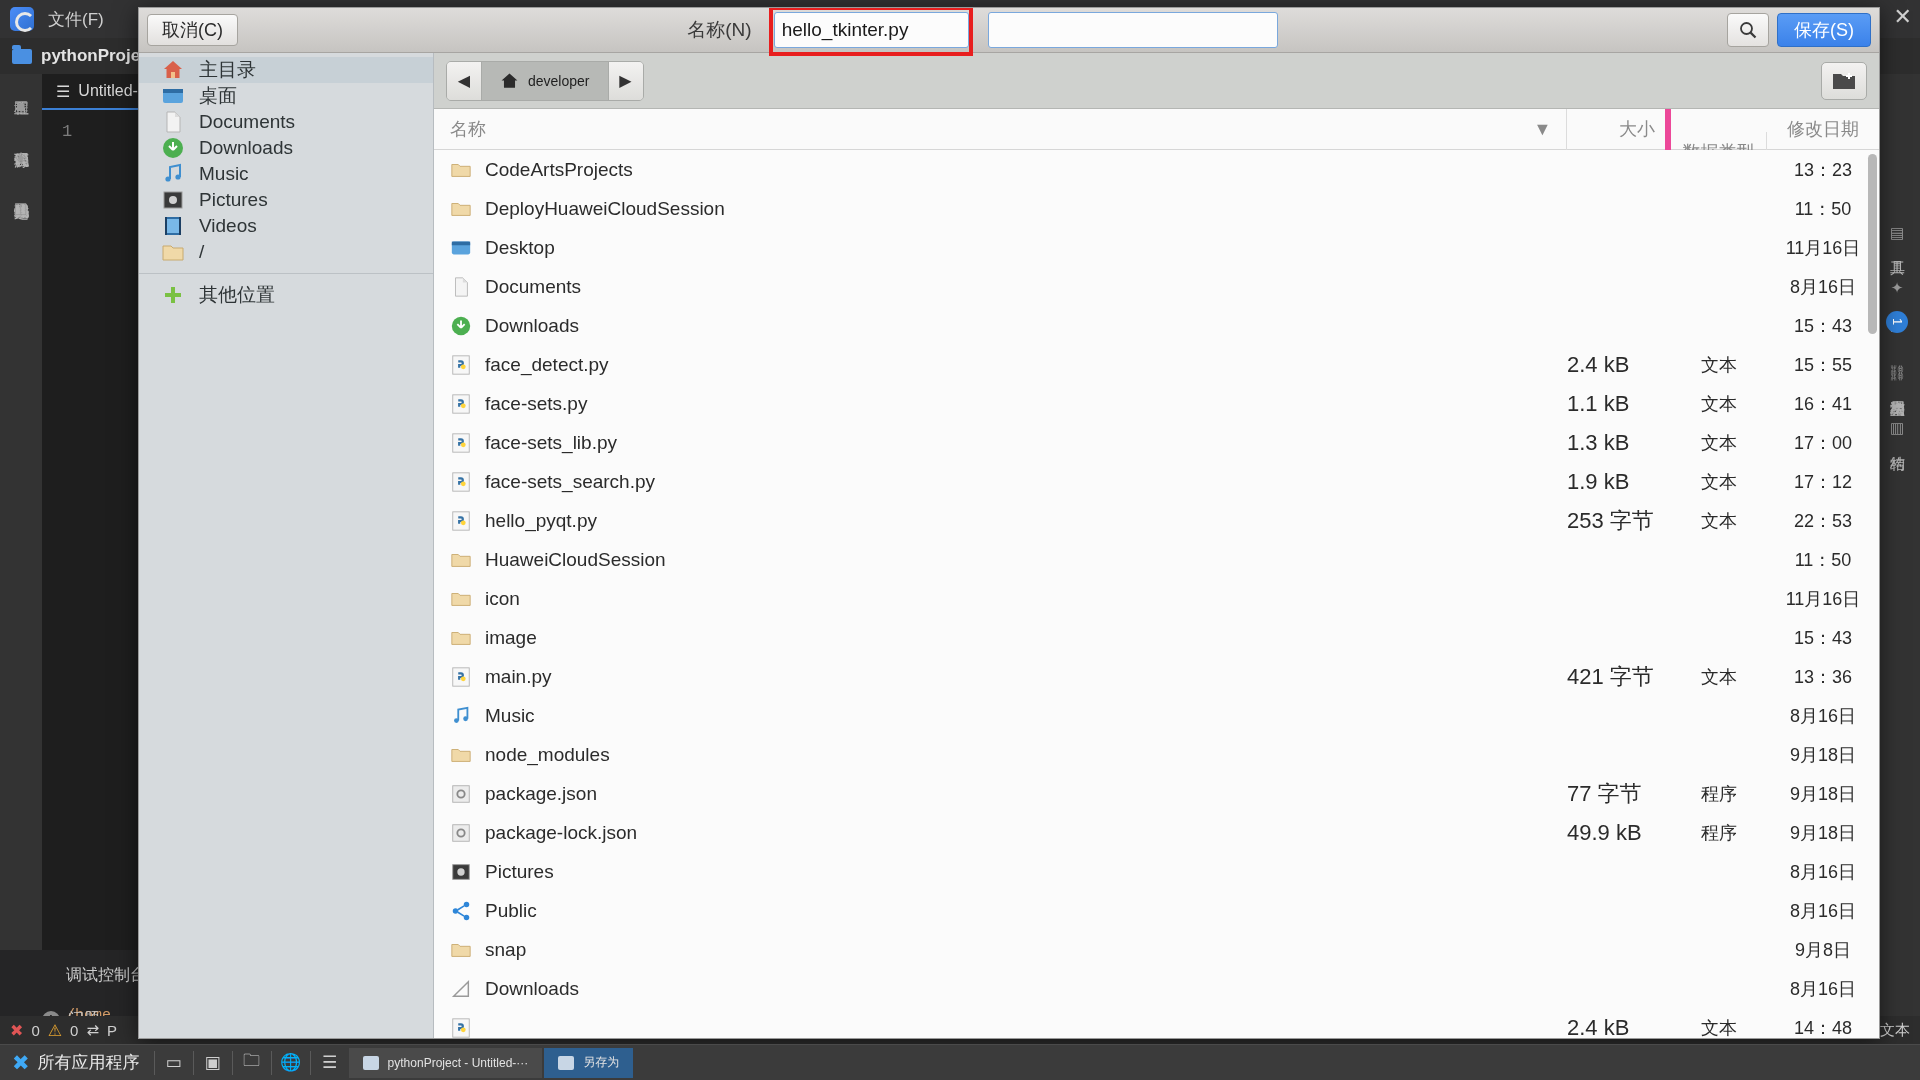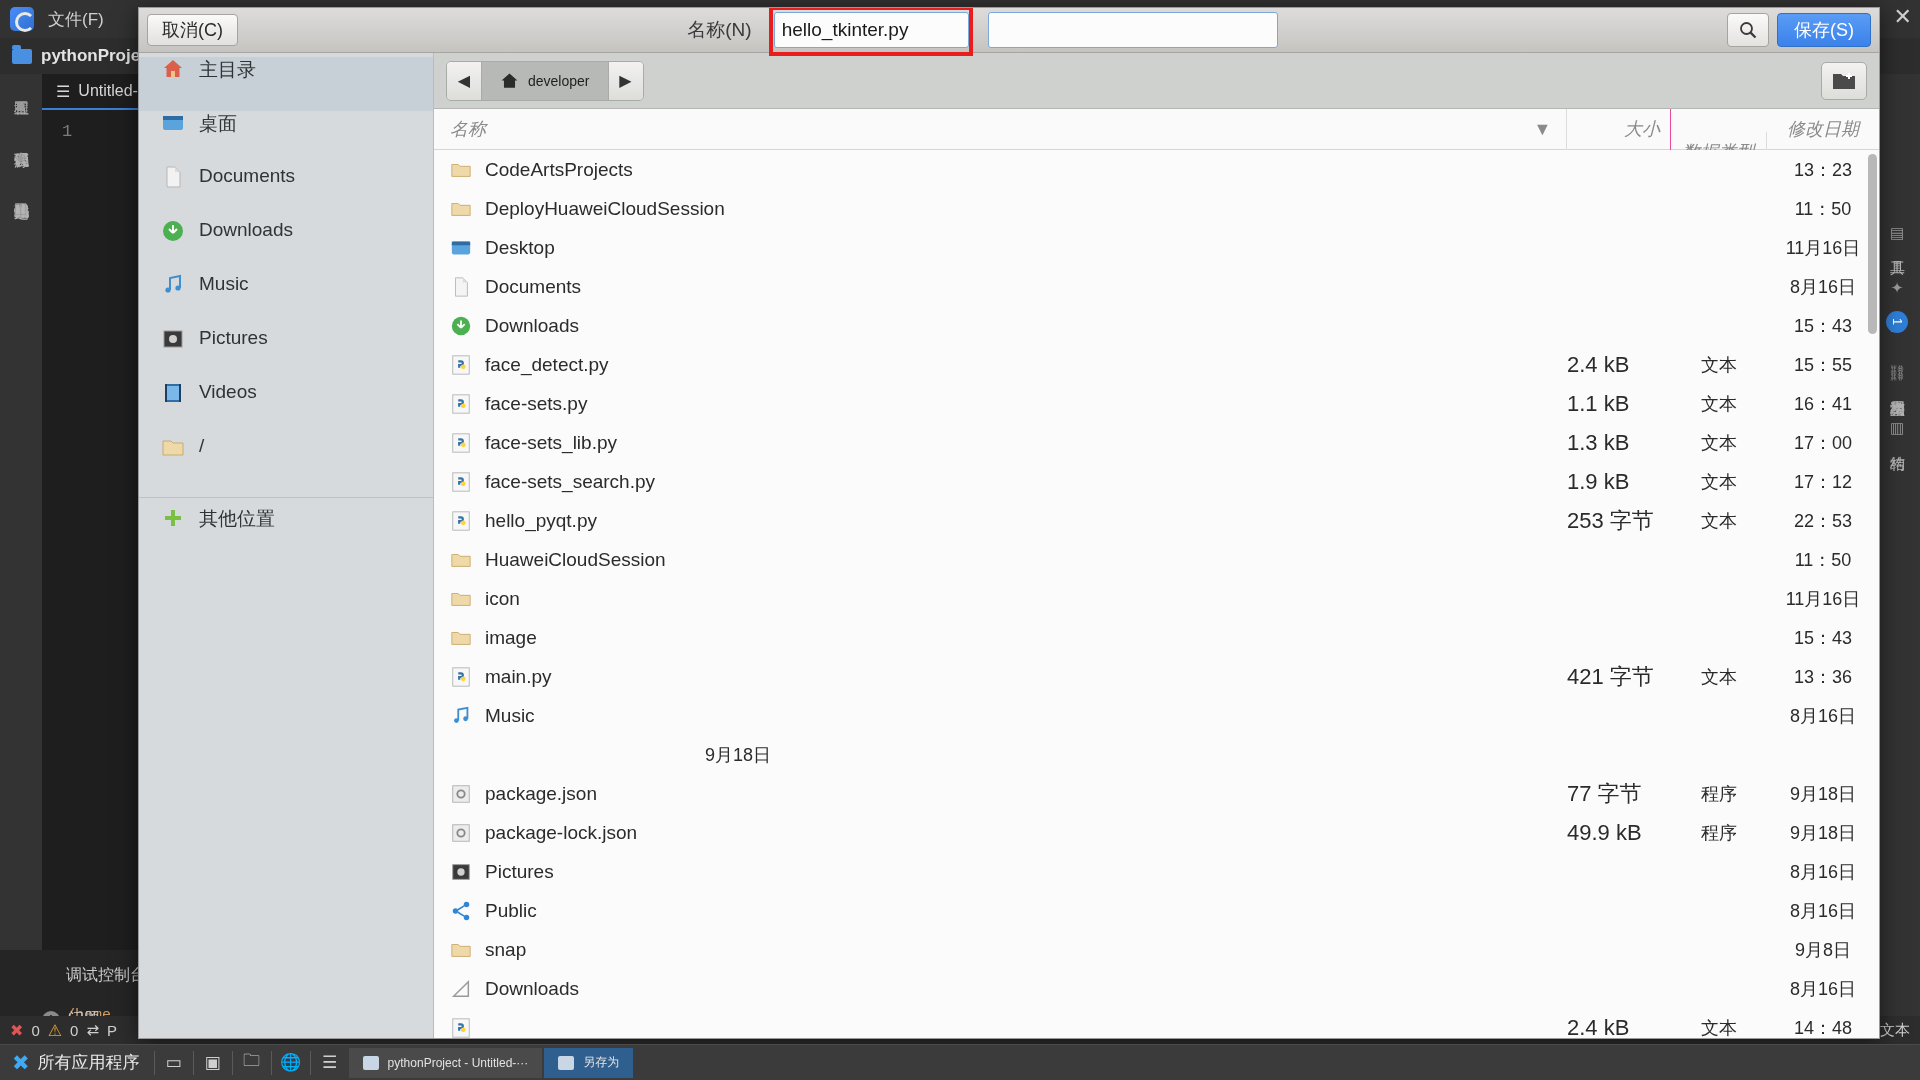--- a/index.html
+++ b/index.html
@@ -180,21 +180,21 @@
     display: flex; align-items: center;
   }
 
   .dlg-body { flex: 1 1 auto; display: flex; min-height: 0; }
 
   .places {
     width: 295px; flex: 0 0 295px; background: #d6dadd;
     border-right: 1px solid #b7bcc0; padding-top: 4px; overflow: hidden;
   }
   .place {
-    display: flex; align-items: flex-start; gap: 14px; height: 54px;
+    display: flex; align-items: center; gap: 14px; height: 26px;
     padding-left: 22px; font-size: 19px; color: #2e3436;
   }
   .place.sel { background: #c7d0d6; }
   .place-sep { height: 1px; background: #bcc1c5; margin: 8px 0; }
   .pico { width: 24px; height: 24px; flex: 0 0 24px; }
 
   .browser { flex: 1 1 auto; display: flex; flex-direction: column; min-width: 0; }
   .pathbar {
     height: 56px; flex: 0 0 56px; background: #cfd1ce;
     border-bottom: 1px solid #b4b6b3;
@@ -217,24 +217,24 @@
     border: 1px solid #a9aba8; border-radius: 5px;
     background: linear-gradient(#f3f2f1,#ddddda);
     display: flex; align-items: center; justify-content: center;
   }
 
   .listhead {
     height: 41px; flex: 0 0 41px; background: #fafafa;
     border-bottom: 1px solid #d6d6d6; display: flex;
     align-items: center; font-size: 18px; color: #8a8a8a;
   }
-  .hc { padding: 9px 10px; height: 41px; display: flex; align-items: center; font-style: italic; }
+  .hc { padding: 9px 10px; height: 41px; display: flex; align-items: center; }
   .hc-name { flex: 1 1 auto; padding-left: 16px; }
   .hc-sort { width: 48px; justify-content: center; border-right: 1px solid #dcdcdc; }
-  .hc-size { width: 104px; justify-content: flex-end; border-right: 1px solid #ec4899; }
+  .hc-size { width: 104px; justify-content: flex-end; border-right: 6px solid #ec4899; }
   .hc-type { width: 96px; justify-content: center; border-right: 1px solid #dcdcdc; margin-top: 46px; }
   .hc-date { width: 112px; justify-content: center; }
 
   .filelist { flex: 1 1 auto; overflow: hidden; background: #fbfbfb; position: relative; }
   .frow {
     display: flex; align-items: center; height: 39px;
     font-size: 19px; color: #2b2b2b;
   }
   .fname { flex: 1 1 auto; display: flex; align-items: center; gap: 13px; padding-left: 16px; min-width: 0; }
   .fsort { width: 48px; }
@@ -700,20 +700,26 @@
                     <circle cx="17" cy="15" r="2.6" fill="#3f8fd0"></circle>
                   </svg></span>
                 <span>Music</span>
               </span>
               <span class="fsort"></span>
               <span class="fsize"></span>
               <span class="ftype"></span>
               <span class="fdate">8月16日</span>
             </div>
             <div class="frow">
+              <span class="fname">
+                <span class="fico"><svg viewBox="0 0 24 24">
+                    <path d="M2 6h7l2 2h11v11H2z" fill="#f0d9a8" stroke="#c9ab70"></path>
+                  </svg></span>
+                <span>node_modules</span>
+              </span>
               <span class="fsort"></span>
               <span class="fsize"></span>
               <span class="ftype"></span>
               <span class="fdate">9月18日</span>
             </div>
             <div class="frow">
               <span class="fname">
                 <span class="fico"><svg viewBox="0 0 24 24">
                     <rect x="3" y="3" width="18" height="18" fill="#ececec" stroke="#b0b0b0"></rect>
                     <circle cx="12" cy="12" r="4" fill="none" stroke="#888" stroke-width="2"></circle>

